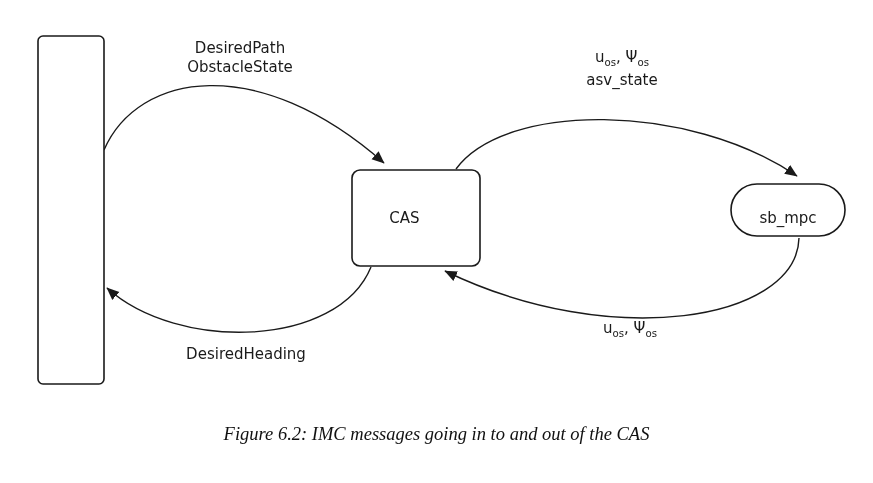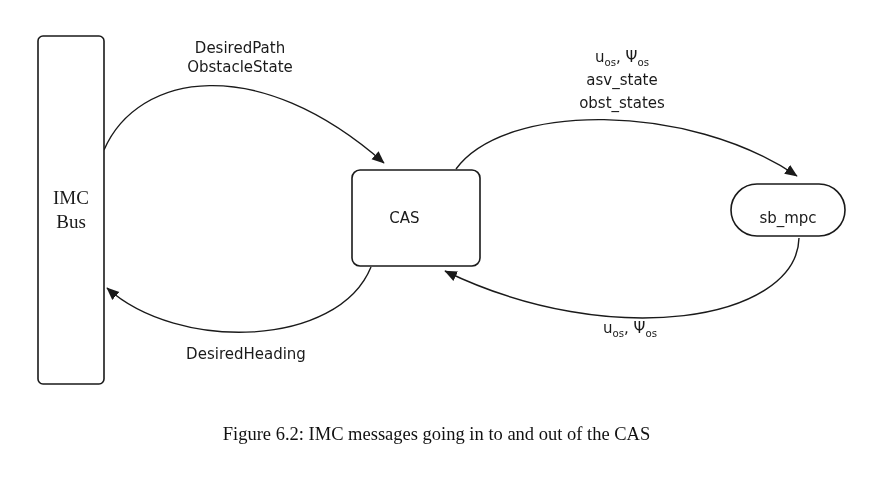--- a/index.html
+++ b/index.html
@@ -44,20 +44,21 @@
   .cas-label, .mpc-label { font-size: 15px; }
 
   .caption {
     position: absolute;
     left: 0; right: 0;
     top: 424px;
     text-align: center;
     font-family: "Liberation Serif", serif;
     font-size: 18.5px;
     color: #111111;
+    font-style: italic;
   }
 </style>
 </head>
 <body>
 
 <div class="canvas">
 
   <svg class="layer" width="873" height="483" viewBox="0 0 873 483">
     <defs>
       <marker id="arrow" viewBox="0 0 10 10" refX="8.5" refY="5" markerWidth="10" markerHeight="10" orient="auto-start-reverse">
@@ -68,42 +69,37 @@
     <path class="edge" d="M 104 150 C 138 72, 258 52, 384 163" marker-end="url(#arrow)"></path>
     <path class="edge" d="M 456 169 C 505 102, 688 102, 797 176" marker-end="url(#arrow)"></path>
     <path class="edge" d="M 799 238 C 797 320, 612 352, 445 271" marker-end="url(#arrow)"></path>
     <path class="edge" d="M 371 267 C 338 348, 178 352, 107 288" marker-end="url(#arrow)"></path>
 
     <rect class="shape" x="38" y="36" width="66" height="348" rx="5"></rect>
     <rect class="shape" x="352" y="170" width="128" height="96" rx="8"></rect>
     <rect class="shape" x="731" y="184" width="114" height="52" rx="26"></rect>
   </svg>
 
-  <div class="node-label imc-label" style="left:38px; top:36px; width:66px; height:348px;">
-    <div>IMC</div>
-    <div>Bus</div>
-  </div>
 
   <div class="node-label cas-label" style="left:352px; top:170px; width:105px; height:96px;">
     <div>CAS</div>
   </div>
 
   <div class="node-label mpc-label" style="left:731px; top:184px; width:114px; height:68px;">
     <div>sb_mpc</div>
   </div>
 
   <div class="label" style="left:240px; top:39px;">
     <div>DesiredPath</div>
     <div>ObstacleState</div>
   </div>
 
   <div class="label wide" style="left:622px; top:46px;">
     <div><span>u</span><sub>os</sub><span>, Ψ</span><sub>os</sub></div>
     <div><span>asv_state</span></div>
-    <div><span>obst_states</span></div>
   </div>
 
   <div class="label" style="left:630px; top:319px;">
     <div><span>u</span><sub>os</sub><span>, Ψ</span><sub>os</sub></div>
   </div>
 
   <div class="label" style="left:246px; top:344px; line-height:21px;">
     <div>DesiredHeading</div>
   </div>
 

